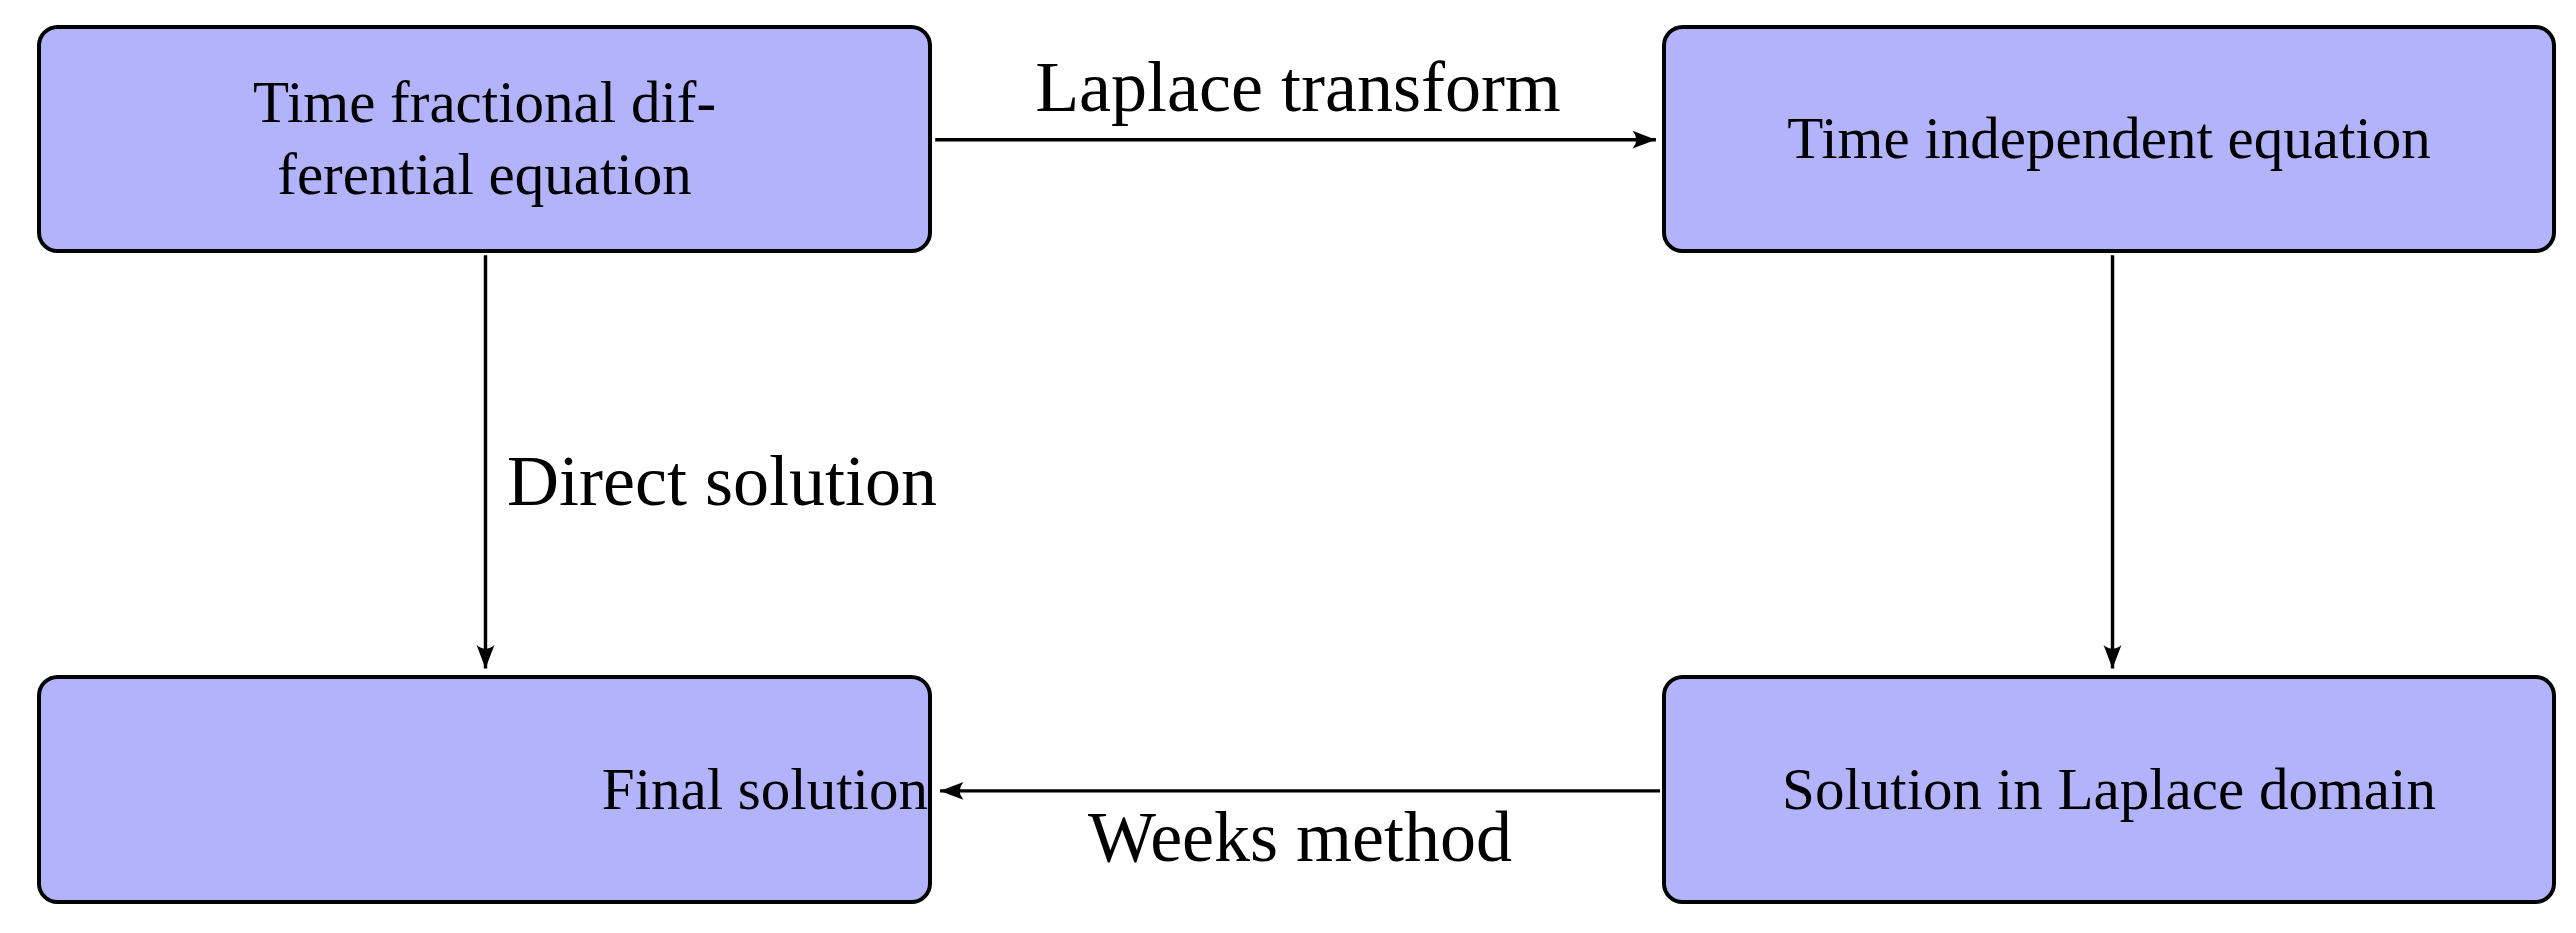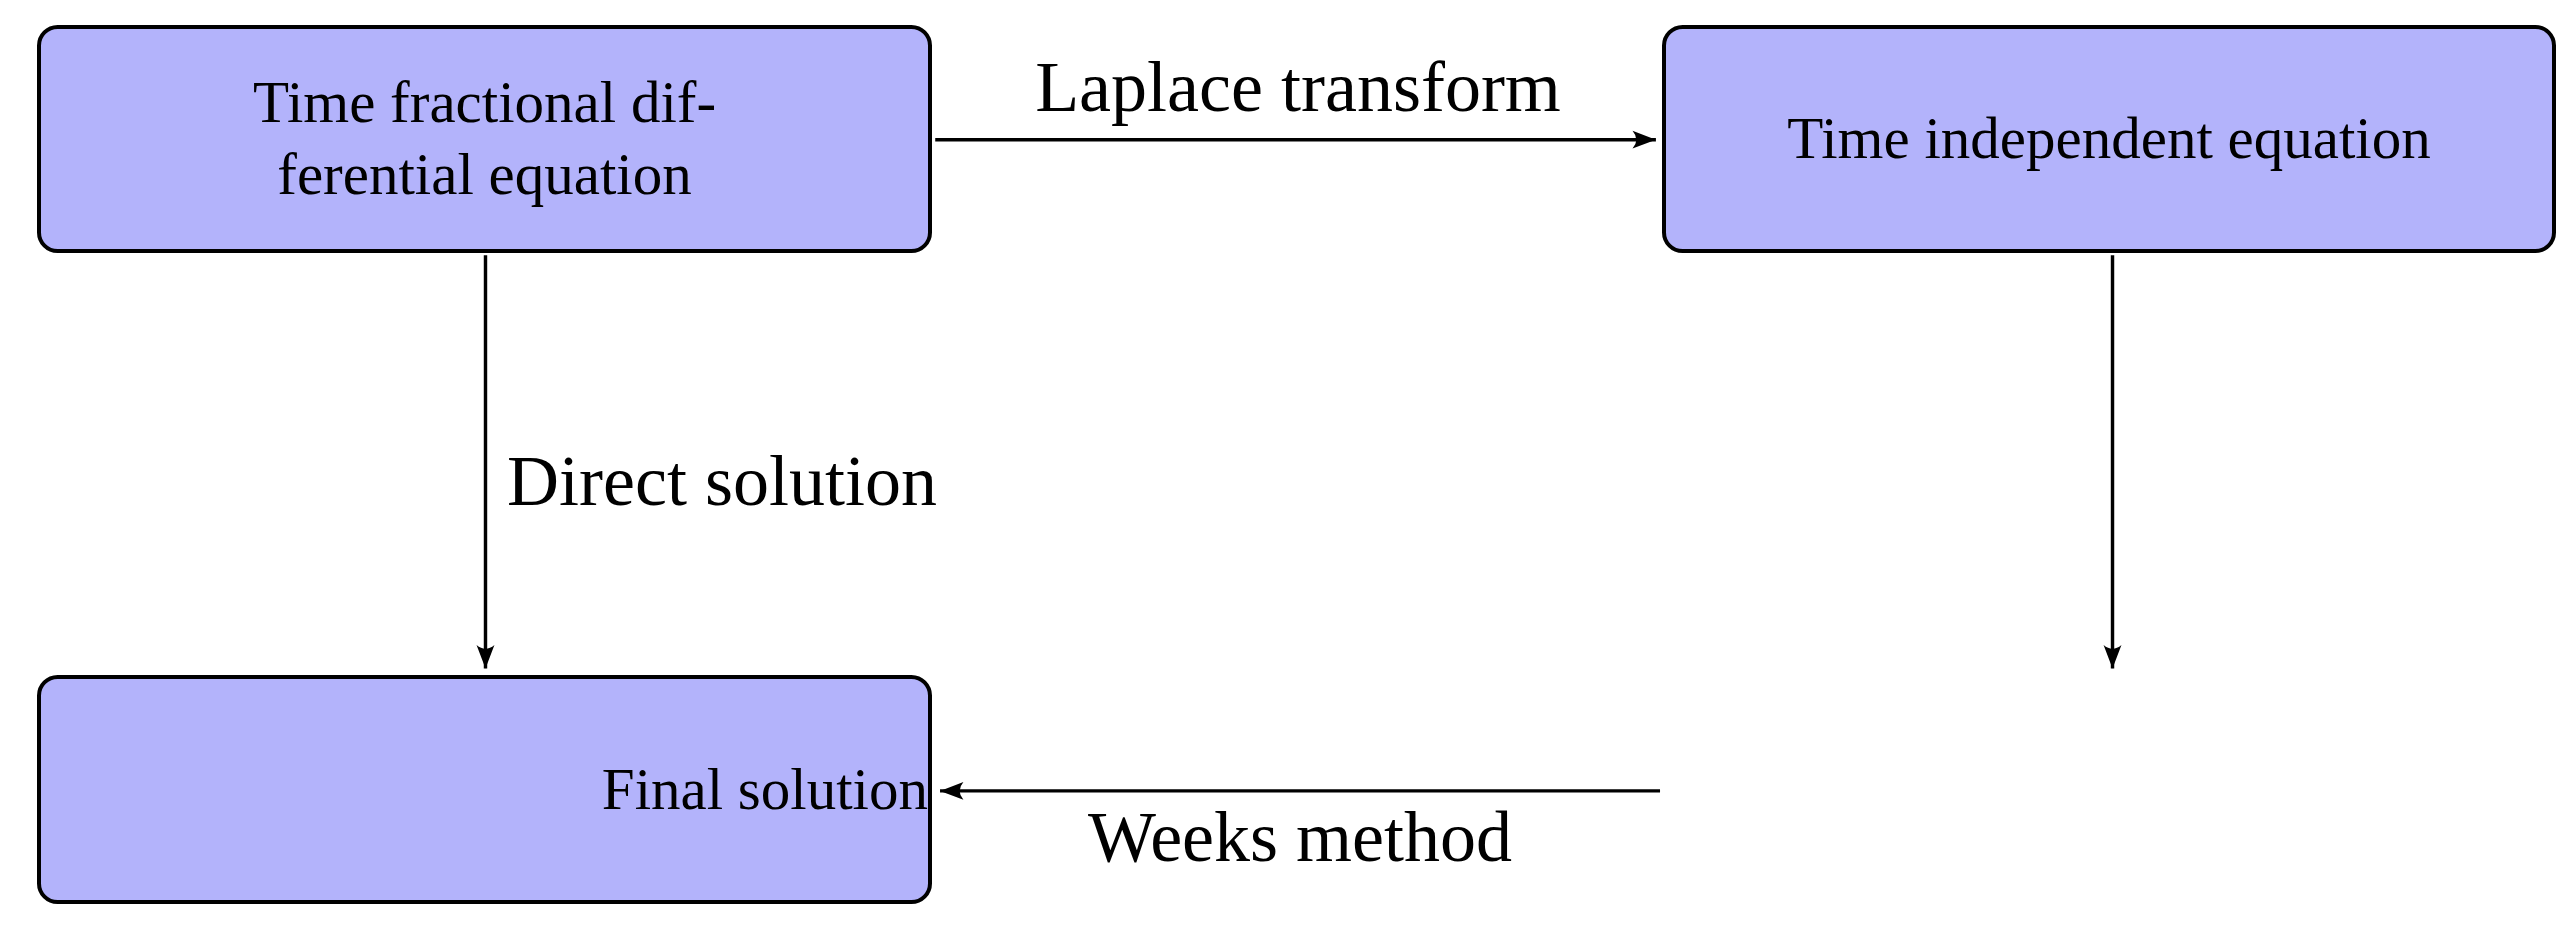--- a/index.html
+++ b/index.html
@@ -84,20 +84,23 @@
   </div>
 
   <div class="node" id="node-tie">
     <span class="node-label">Time independent equation</span>
   </div>
 
   <div class="node" id="node-final">
     <span class="node-label">Final solution</span>
   </div>
 
+  <div class="node" id="node-sld">
+    <span class="node-label">Solution in Laplace domain</span>
+  </div>
 
   <div class="edge-label" id="label-laplace">Laplace transform</div>
 
   <div class="edge-label" id="label-direct">Direct solution</div>
 
   <div class="edge-label" id="label-weeks">Weeks method</div>
 
 </div>
 
 

